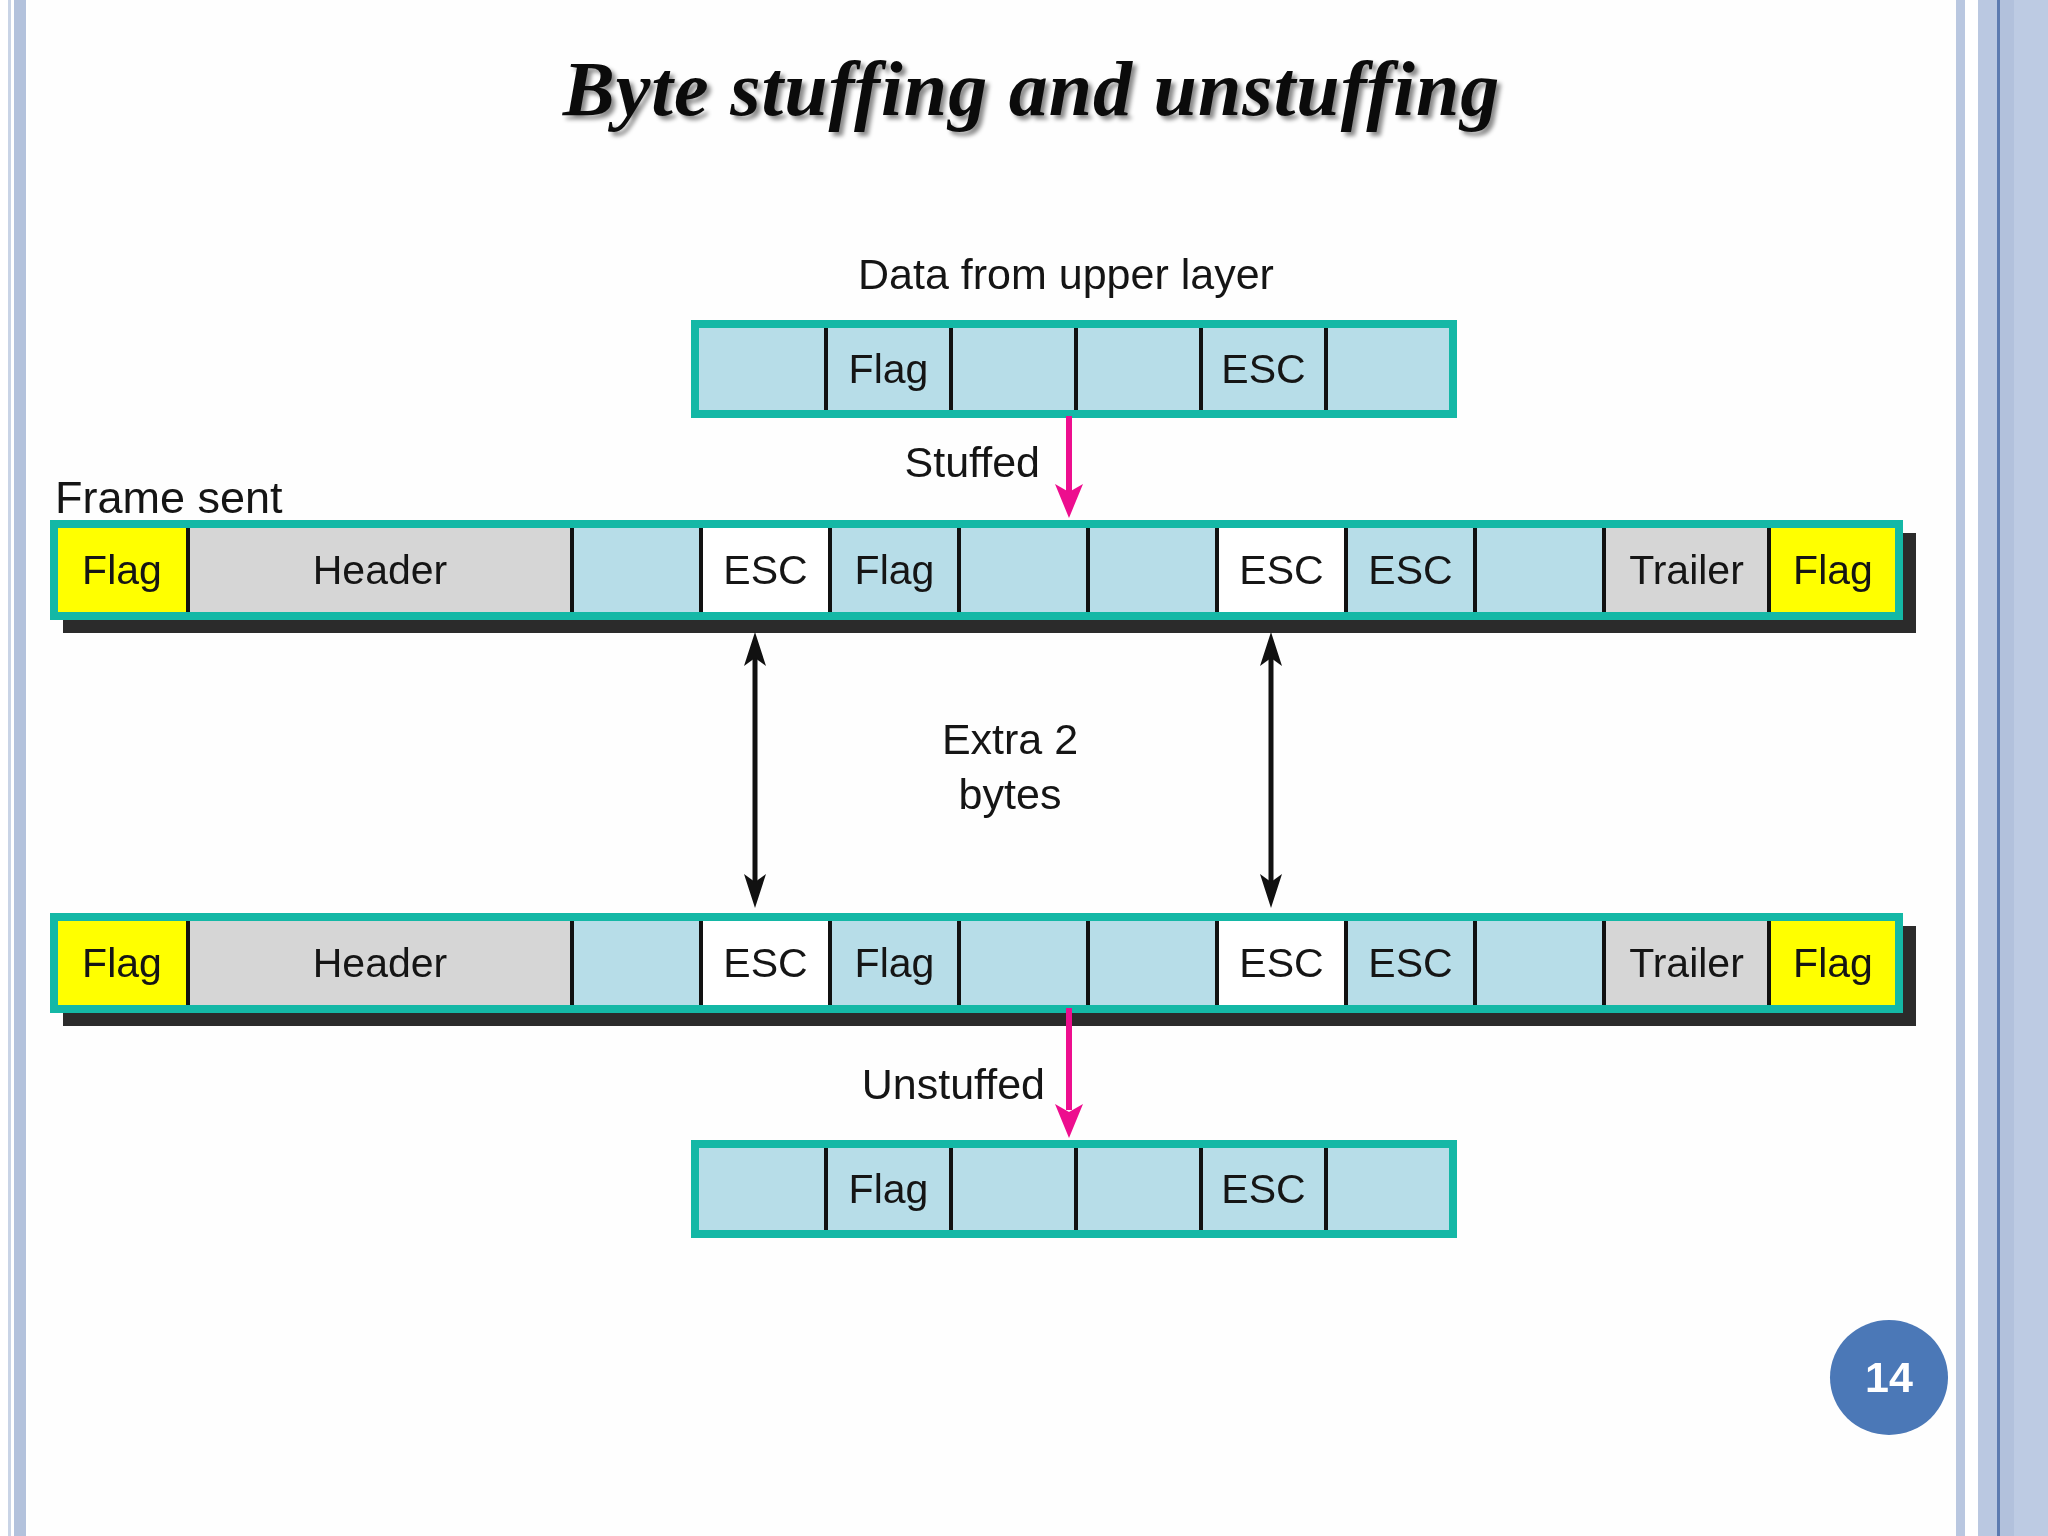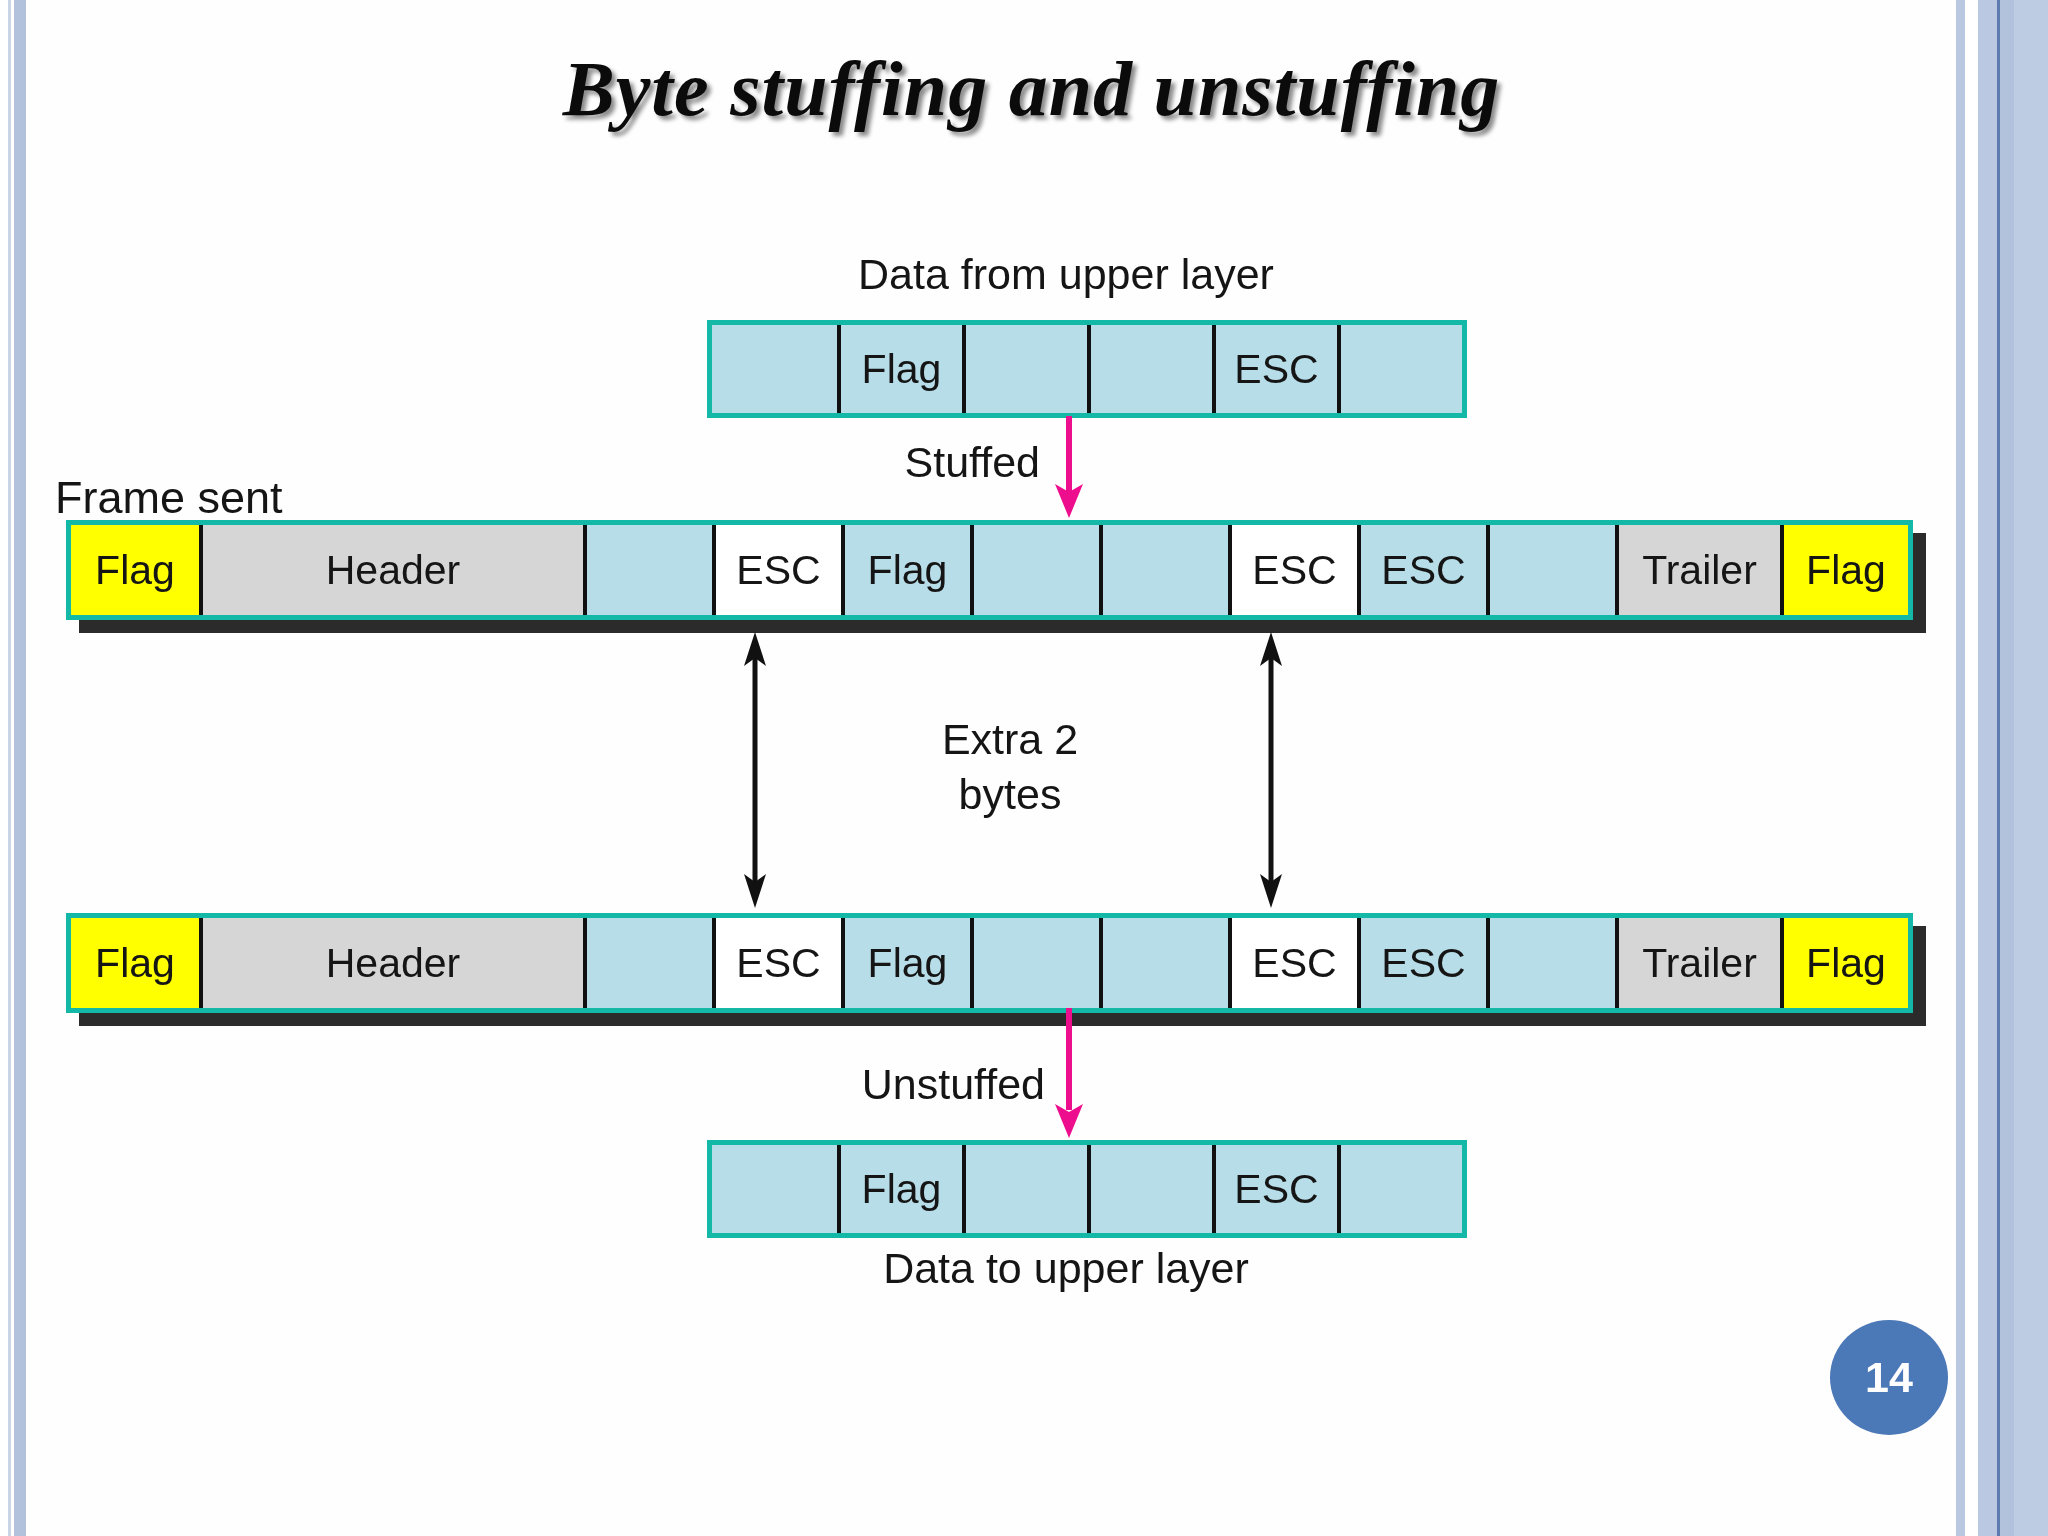--- a/index.html
+++ b/index.html
@@ -20,21 +20,21 @@
     position:absolute;top:44px;left:0;right:30px;text-align:center;
     font-family:"Liberation Serif",serif;font-weight:bold;font-style:italic;
     font-size:78px;color:#0b0b0b;letter-spacing:1px;
     text-shadow:4px 4px 4px rgba(0,0,0,0.45);
     padding-left:45px;
   }
   .lbl{position:absolute;font-size:43px;color:#151515;white-space:nowrap;}
   .lbl-center{text-align:center;}
   .lbl-right{text-align:right;}
   
-  .byterow{position:absolute;display:flex;border:5px solid #14b8a6;background:#84cc16;margin-left:16px;}
+  .byterow{position:absolute;display:flex;border:8px solid #14b8a6;background:#84cc16;}
   .byterow *,.byterow{box-sizing:border-box;}
   .row-frame{height:100px;box-shadow:13px 13px 0 #2b2b2b;}
   .row-small{height:98px;}
   .cell{
     border-left:4px solid #111;display:flex;align-items:center;justify-content:center;
     font-size:41px;color:#151515;
   }
   .cell:first-child{border-left:none;}
   .k-data{width:129px;background:#b7dde8;}
   .row-small .k-data{width:125px;}
@@ -114,21 +114,20 @@
 
   <div class="byterow row-small" style="left:691px;top:1140px;">
       <div class="cell k-data"></div>
       <div class="cell k-data">Flag</div>
       <div class="cell k-data"></div>
       <div class="cell k-data"></div>
       <div class="cell k-data">ESC</div>
       <div class="cell k-data"></div>
     </div>
 
-  <div class="lbl lbl-center" style="left:691px;width:750px;top:1244px;">Data to upper layer</div>
 
   <svg class="overlay" viewBox="0 0 2048 1536">
 
     <g>
       <line x1="1069" y1="416" x2="1069" y2="492" stroke="#ed0e8e" stroke-width="6"></line>
       <polygon points="1069,518 1055,484 1069,492 1083,484" fill="#ed0e8e"></polygon>
     </g>
 
     <g>
       <line x1="1069" y1="1008" x2="1069" y2="1110" stroke="#ed0e8e" stroke-width="6"></line>

